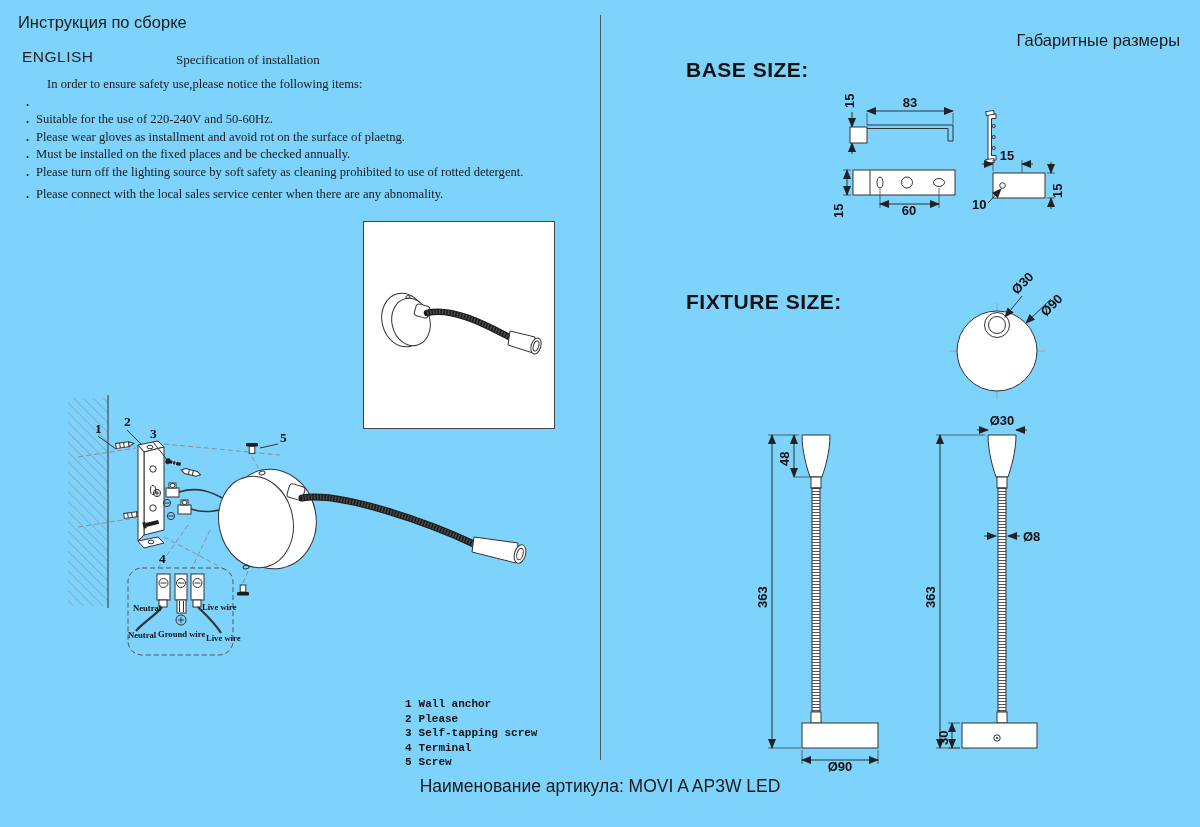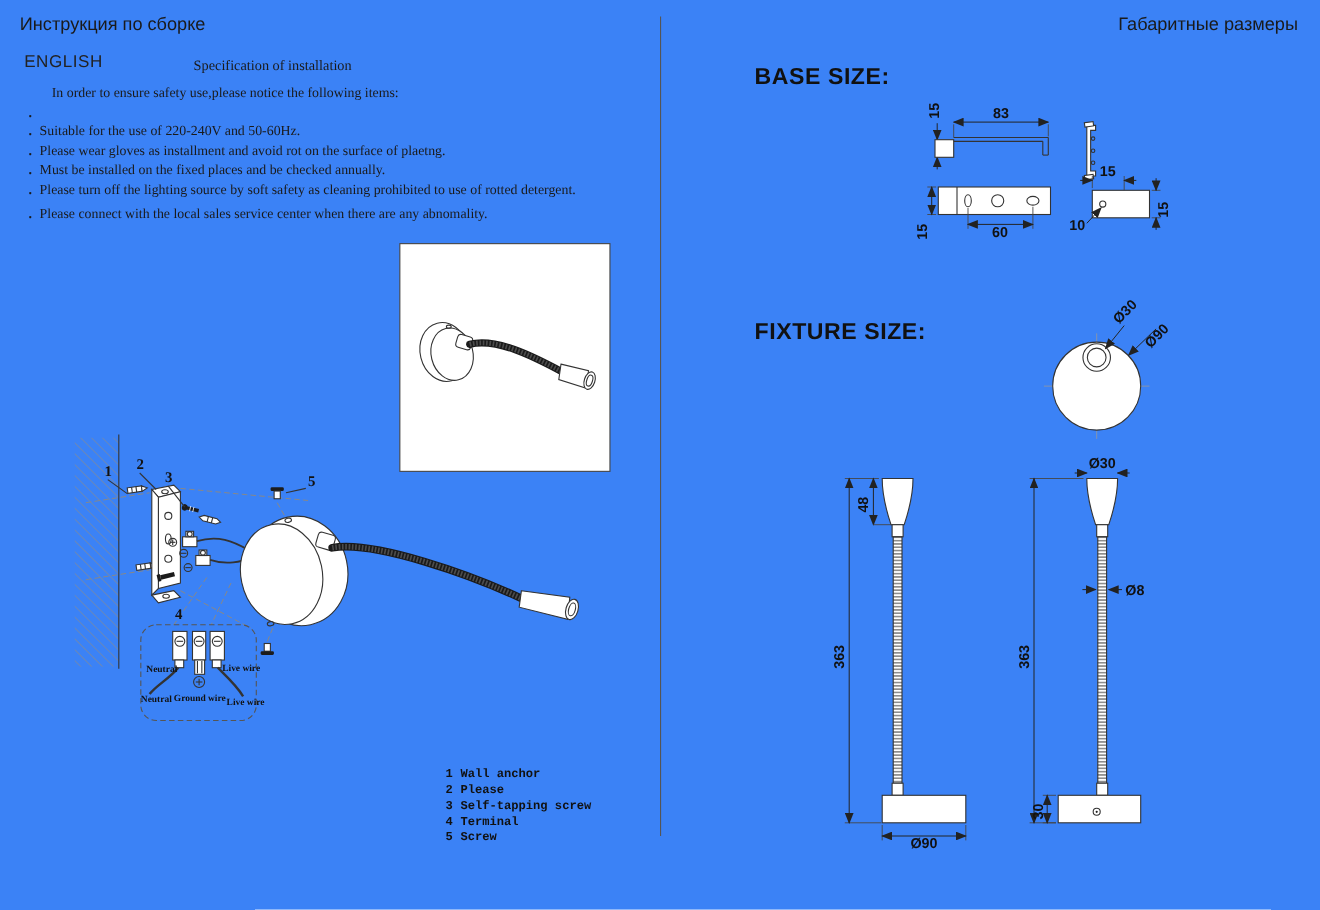--- a/index.html
+++ b/index.html
@@ -1,20 +1,20 @@
 <!DOCTYPE html>
 <html><head>
 <meta charset="utf-8">
 <style>
   html,body{margin:0;padding:0;background:#fff;}
-  .page{position:relative;width:1200px;height:827px;background:#3b82f6;overflow:hidden;
+  .page{position:relative;width:1200px;height:827px;background:#7dd3fc;overflow:hidden;
         font-family:"Liberation Sans",sans-serif;color:#1a1a1a;}
   .abs{position:absolute;}
   .title-left{left:18px;top:13px;font-size:16.5px;}
-  .title-right{right:20px;top:13px;font-size:16.5px;}
+  .title-right{right:20px;top:31px;font-size:16.5px;}
   .divider{left:600px;top:15px;width:1px;height:745px;background:#555;}
   .english{left:22px;top:48px;font-size:15.5px;letter-spacing:.5px;color:#222;}
   .spec{left:176px;top:52px;font-family:"Liberation Serif",serif;font-size:13px;}
   .instructions{left:26px;top:76px;width:575px;font-family:"Liberation Serif",serif;
                 font-size:12.6px;line-height:17.6px;}
   .intro{margin-left:21px;}
   .li{display:flex;}
   .li .dot{width:10px;text-align:left;font-weight:bold;}
   .li.last{margin-top:4px;}
   .parts{left:405px;top:697px;font-family:"Liberation Mono",monospace;
@@ -365,14 +365,15 @@
       <rect class="lnf" x="247" y="311" width="75" height="25"></rect>
       <circle class="ln" cx="282" cy="326" r="3.2"></circle>
         <circle class="dark" cx="282" cy="326" r="1"></circle>
       <line class="ext" x1="245" y1="311" x2="233" y2="311"></line>
         <line class="ext" x1="245" y1="336" x2="233" y2="336"></line>
       <line class="dim" x1="237" y1="311" x2="237" y2="336" marker-start="url(#arrV)" marker-end="url(#arrV)"></line>
       <text transform="translate(233,333) rotate(-90)">30</text>
     </g>
   </svg>
 
+  <div class="abs footer">Наименование артикула: MOVI A AP3W LED</div>
 
 </div>
 
 </body></html>

